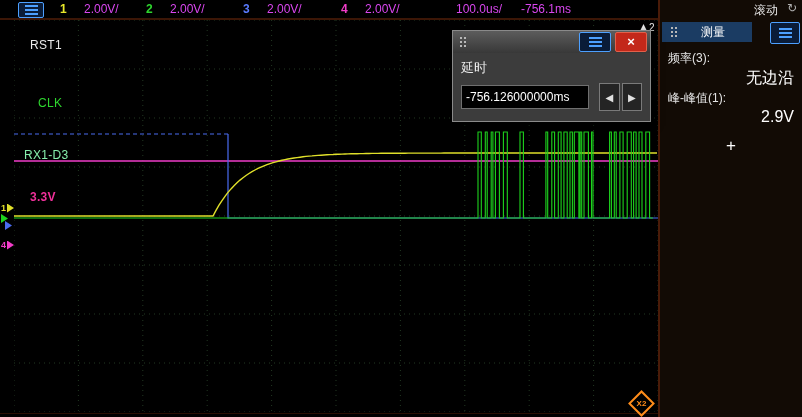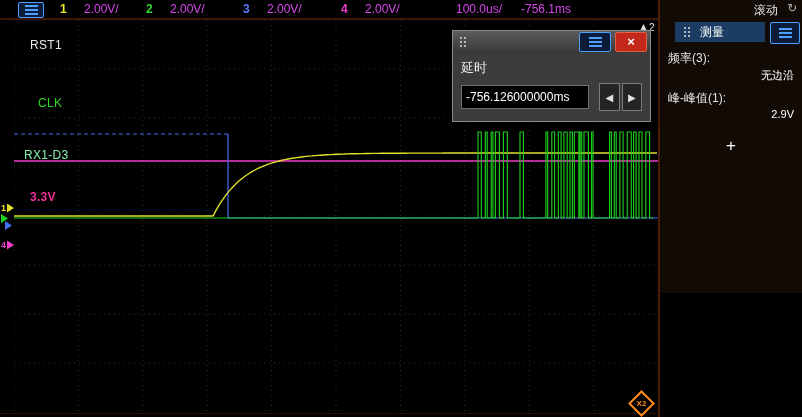--- a/index.html
+++ b/index.html
@@ -59,28 +59,28 @@
   .input-row{display:flex;align-items:center;}
   .delay-input{
     width:118px;height:22px;background:#000;border:1px solid #6f6f6f;color:#fff;
     font-size:12px;padding:0 4px;font-family:"Liberation Sans","DejaVu Sans",sans-serif;
   }
   .arrow-btn{width:24px;height:26px;margin-left:2px;background:#242424;border:1px solid #7a7a7a;
     color:#e0e0e0;font-size:10px;display:flex;align-items:center;justify-content:center;cursor:pointer;}
   .arrow-btn:first-of-type{margin-left:10px;}
 
   
-  .panel{position:absolute;left:660px;top:0;width:142px;height:293px;background:#120b05;}
+  .panel{position:absolute;left:660px;top:0;width:142px;height:417px;background:#120b05;}
   .mode-label{position:absolute;top:2px;right:24px;font-size:12px;color:#e8e8e8;cursor:pointer;}
   .roll-icon{position:absolute;top:1px;right:5px;font-size:12px;color:#b0b0b0;}
-  .mhead{position:absolute;top:22px;left:15px;width:90px;height:20px;display:flex;align-items:center;gap:9px;
+  .mhead{position:absolute;top:22px;left:2px;width:90px;height:20px;display:flex;align-items:center;gap:23px;
     padding:7px 5px;color:#fff;font-size:12px;box-sizing:border-box;cursor:move;}
   .panel-menu{position:absolute;top:22px;right:2px;width:28px;height:20px;}
   .meas-label{position:absolute;left:8px;font-size:12px;color:#e4e4e4;cursor:pointer;}
-  .meas-value{position:absolute;right:8px;font-size:11px;color:#fff;text-align:right;}
+  .meas-value{position:absolute;right:8px;font-size:16px;color:#fff;text-align:right;}
   .row1l{top:50px;}  .row1v{top:68px;}
   .row2l{top:90px;}  .row2v{top:108px;}
   .add-btn{position:absolute;top:136px;left:0;width:100%;text-align:center;color:#fff;font-size:17px;cursor:pointer;}
 
   
   .x2{position:absolute;left:632px;top:394px;width:15px;height:15px;border:2px solid #ff8c1a;
     transform:rotate(45deg);background:rgba(0,0,0,.55);z-index:4;cursor:pointer;}
   .x2 span{display:block;transform:rotate(-45deg);color:#ffa73a;font-size:8px;font-weight:bold;
     text-align:center;line-height:15px;}
 </style>

